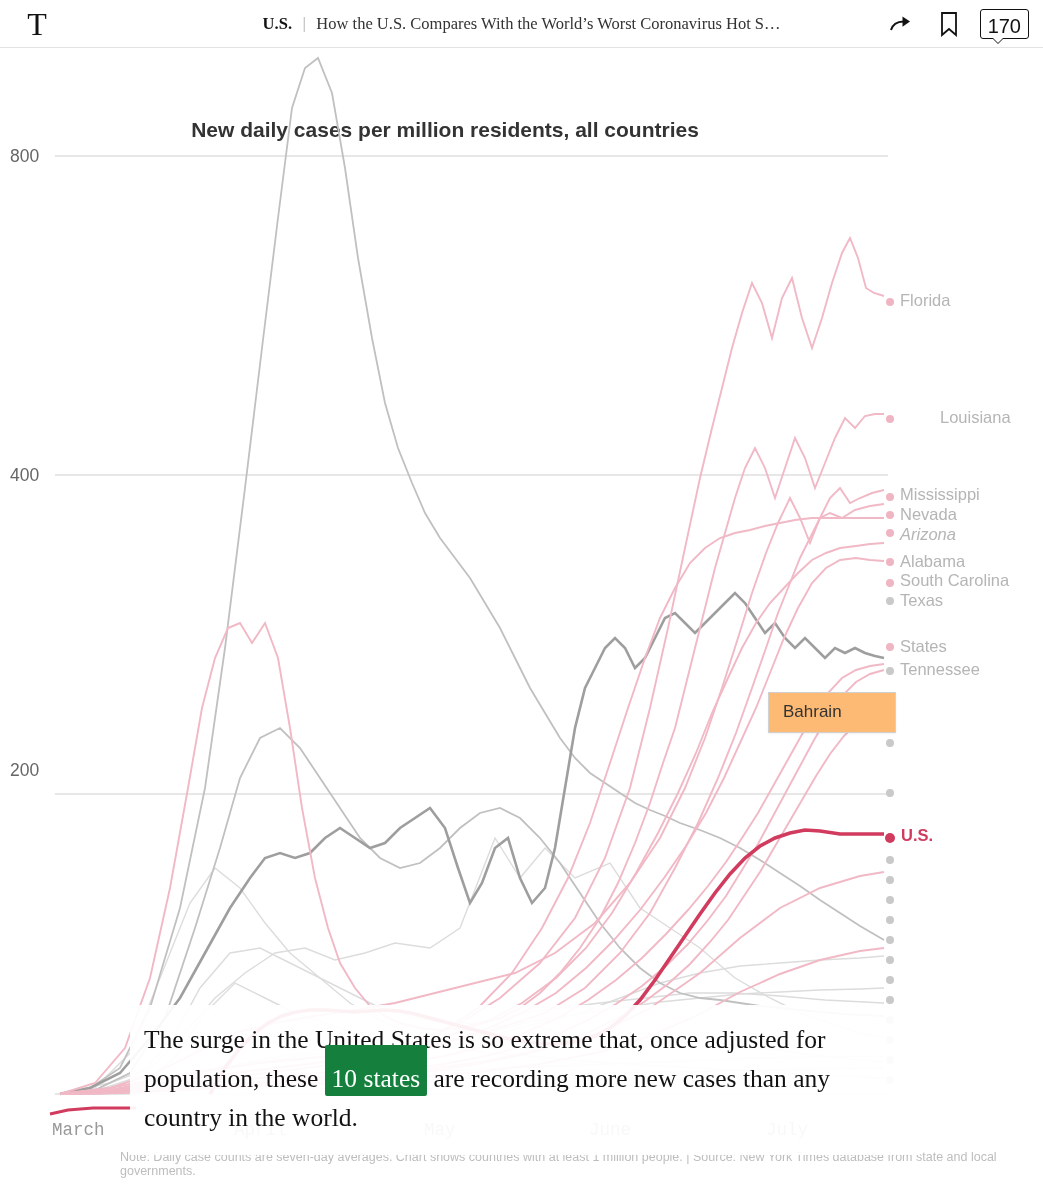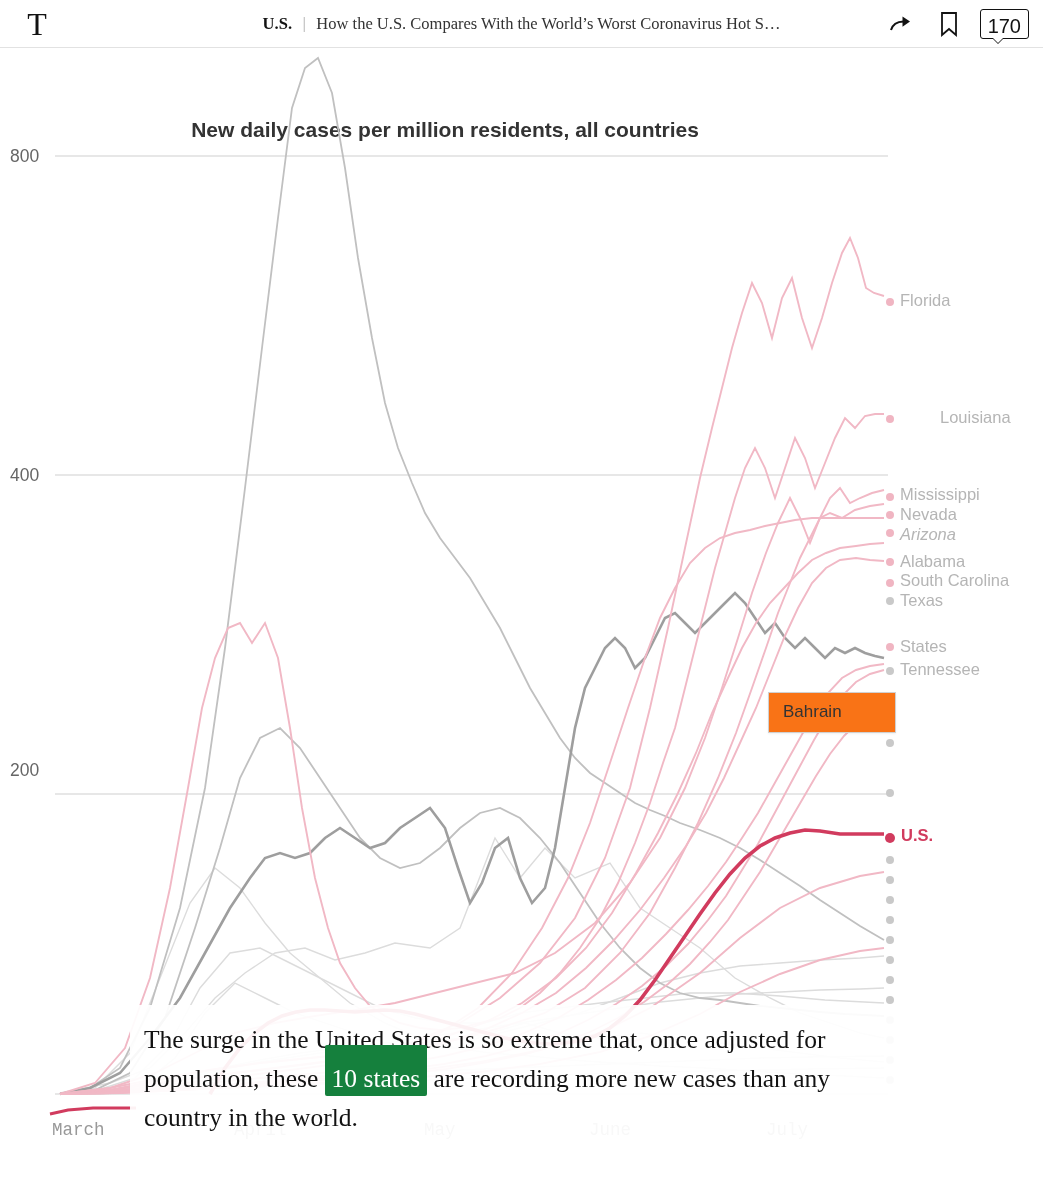--- a/index.html
+++ b/index.html
@@ -87,21 +87,21 @@
     margin-left:24px;
   }
 
   .series-label {
     position:absolute; font-size:16.5px; color:#b5b5b5; white-space:nowrap;
     font-family:"Liberation Sans", sans-serif;
   }
   .series-label.us { color:#d13b5e; font-weight:bold; }
 
   .tooltip {
-    position:absolute; background:#f97316; border:1px solid #d0d0d0;
+    position:absolute; background:#fdba74; border:1px solid #d0d0d0;
     padding:9px 14px 10px 14px; font-size:17px; color:#333;
     box-shadow:0 1px 2px rgba(0,0,0,.06);
     font-family:"Liberation Sans", sans-serif;
   }
 
   .note {
     position:absolute; left:120px; top:1102px; width:900px;
     font-size:12.5px; color:#bdbdbd;
     font-family:"Liberation Sans", sans-serif;
   }
@@ -264,19 +264,20 @@
   <div class="xlabel" style="left:28px;  top:1072px;">March</div>
   <div class="xlabel" style="left:210px; top:1072px;">April</div>
   <div class="xlabel" style="left:400px; top:1072px;">May</div>
   <div class="xlabel" style="left:565px; top:1072px;">June</div>
   <div class="xlabel" style="left:742px; top:1072px;">July</div>
 
   <svg width="90" height="20" style="position:absolute; left:48px; top:1052px;">
     <path d="M2,14 L20,10 L45,8 L88,8" fill="none" stroke="#d13b5e" stroke-width="3"></path>
   </svg>
 
+  <div class="note">Note: Daily case counts are seven-day averages. Chart shows countries with at least 1 million people. | Source: New York Times database from state and local governments.</div>
 </div>
 
 <div class="annotation">
   <span>The surge in the United States is so extreme that, once adjusted for population, these</span>
   <span class="hl">10 states</span>
   <span>are recording more new cases than any country in the world.</span>
 </div>
 
 </body></html>

